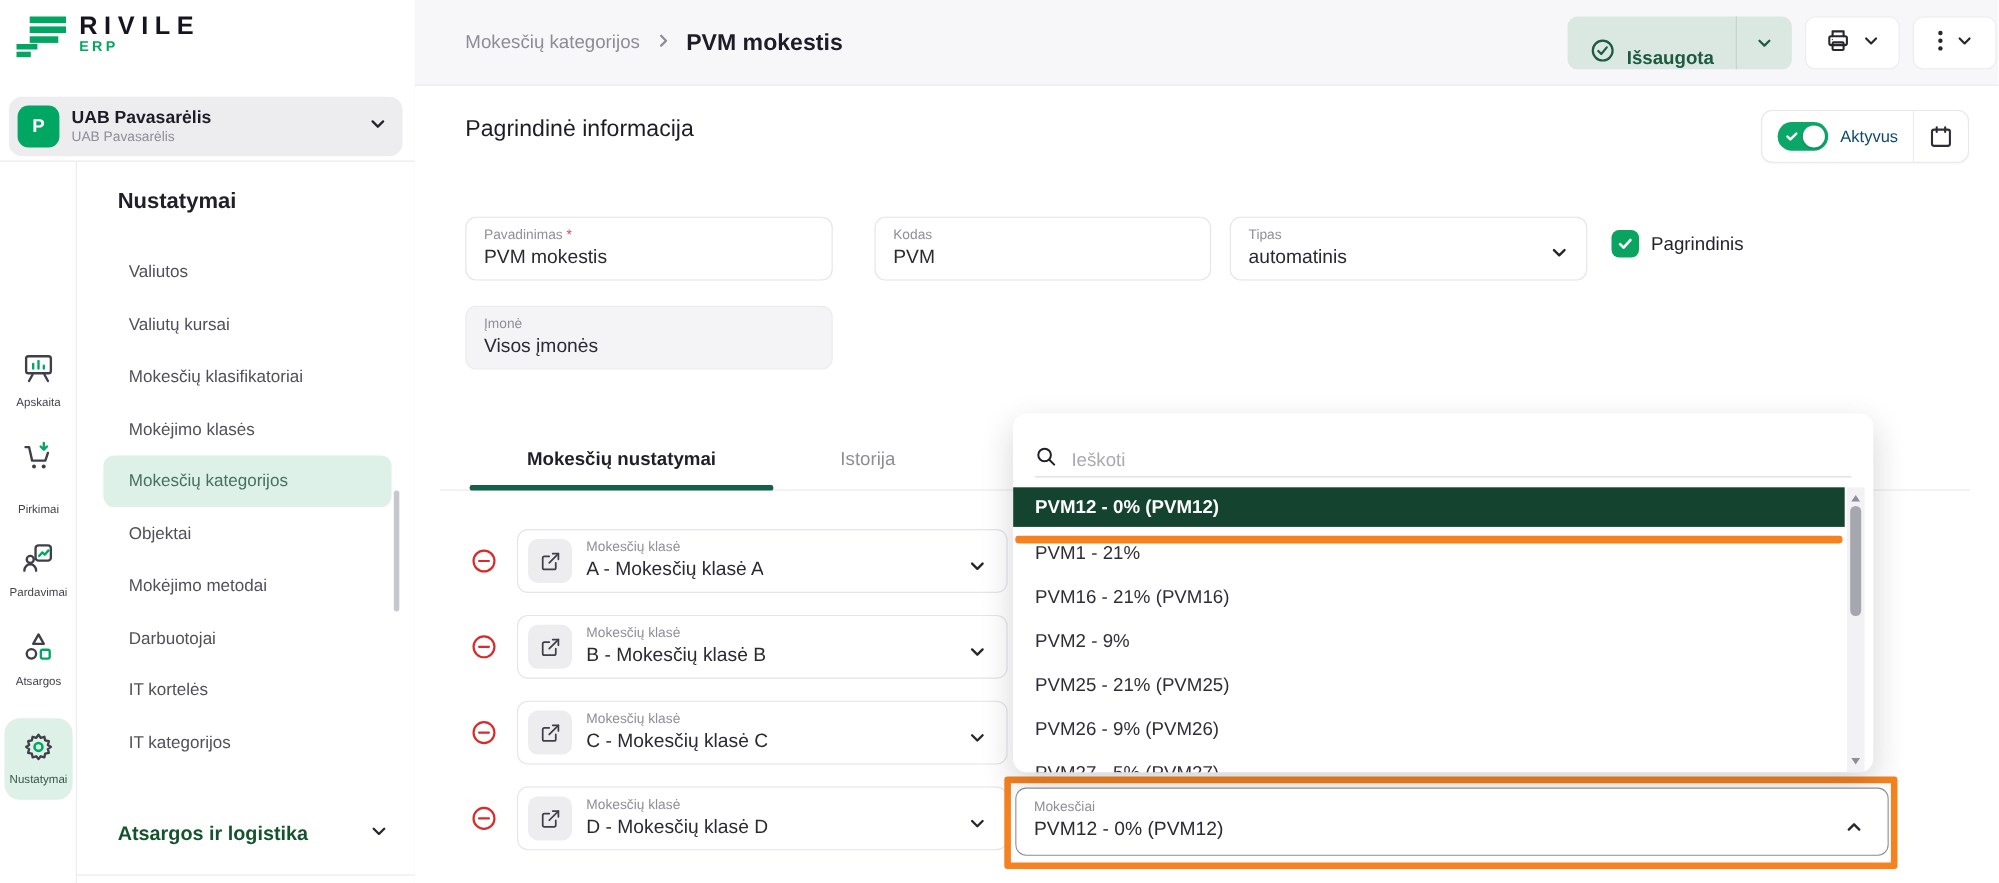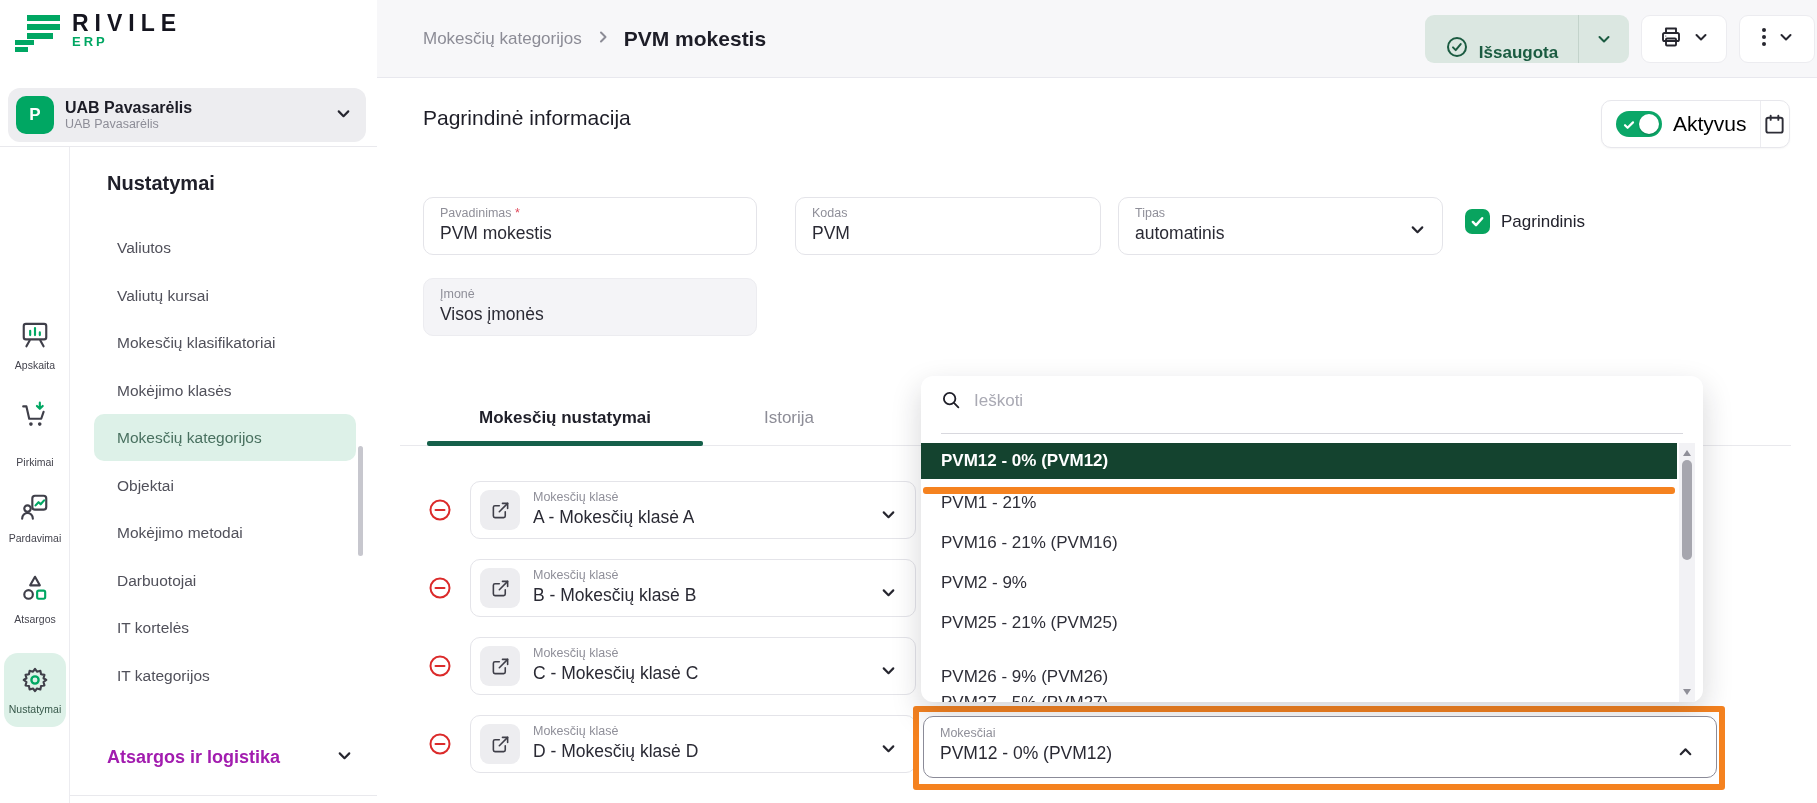--- a/index.html
+++ b/index.html
@@ -40,32 +40,32 @@
   .rail-item-active{left:4px;width:62px;height:74px;background:#ddf1e8;border-radius:14px;justify-content:center;gap:5px;}
   .rail-item-active .rail-label{color:#37584a;}
 
   
   .menu{left:70px;top:147px;width:307px;height:656px;}
   .menu-heading{left:37px;top:25px;font-size:20px;font-weight:700;color:#20202a;}
   .menu-item{position:absolute;left:24px;width:280px;height:47px;display:flex;align-items:center;box-sizing:border-box;padding-left:23px;font-size:15.5px;color:#50505a;border-radius:10px;cursor:pointer;}
   .menu-item-active{background:#ddf1e8;width:262px;color:#48705f;}
   .menu-scrollbar{left:288px;top:299px;width:5px;height:110px;background:#c7c7ce;border-radius:3px;}
   .menu-section{left:37px;top:600px;width:246px;display:flex;align-items:center;justify-content:space-between;cursor:pointer;}
-  .menu-section-label{font-size:18px;font-weight:700;color:#a21caf;}
+  .menu-section-label{font-size:18px;font-weight:700;color:#14532d;}
   .menu-bottom-line{left:0;top:648px;width:307px;height:1px;background:#e9e9ed;}
 
   
   .main{left:377px;top:78px;width:1440px;height:725px;background:#fff;}
   .page-section-title{left:46px;top:28px;font-size:21px;font-weight:400;color:#1d1d27;}
 
   .active-box{left:1224px;top:22px;width:189px;height:48px;background:#fff;border:1px solid #e7e7ec;border-radius:10px;box-sizing:border-box;display:flex;align-items:center;box-shadow:0 1px 2px rgba(20,20,30,.04);}
   .toggle{position:relative;margin-left:14px;width:46px;height:26px;border-radius:13px;background:#0ba768;flex:0 0 auto;cursor:pointer;}
   .toggle-knob{position:absolute;right:3px;top:3px;width:20px;height:20px;border-radius:50%;background:#fff;box-shadow:0 1px 2px rgba(0,0,0,.25);}
   .toggle-check{position:absolute;left:7px;top:6px;}
-  .active-label{margin-left:11px;font-size:21px;color:#000000;}
+  .active-label{margin-left:11px;font-size:15px;color:#0c4a6e;}
   .active-div{width:1px;height:46px;background:#ececf0;margin-left:13px;}
   .cal-wrap{flex:1;display:flex;align-items:center;justify-content:center;cursor:pointer;}
 
   .field{position:absolute;height:58px;background:#fff;border:1px solid #e4e4e9;border-radius:10px;box-sizing:border-box;padding:8px 16px 0 16px;cursor:text;}
   .field-label{font-size:12.5px;color:#8f8f99;line-height:15px;}
   .req{color:#e0485a;}
   .field-value{font-size:17.5px;color:#2a2a34;line-height:25px;white-space:nowrap;overflow:hidden;}
   .field-disabled{background:#f4f4f7;border-color:#ececf0;cursor:default;}
   .field-chev{position:absolute;right:16px;top:23px;}
 
@@ -80,21 +80,21 @@
   .tabs-line{left:23px;top:367px;width:1391px;height:1px;background:#e9e9ed;}
 
   .row-remove{position:absolute;left:51px;width:24px;height:24px;cursor:pointer;}
   .class-box{position:absolute;left:93px;width:446px;height:58px;background:#fff;border:1px solid #e4e4e9;border-radius:10px;box-sizing:border-box;cursor:pointer;}
   .class-open{position:absolute;left:9px;top:8px;width:40px;height:40px;background:#ededf0;border-radius:9px;display:flex;align-items:center;justify-content:center;cursor:pointer;}
   .class-texts{position:absolute;left:62px;top:8px;}
   .class-chev{position:absolute;right:18px;top:24px;}
 
   
   .panel{left:544px;top:298px;width:782px;height:326px;background:#fff;border-radius:12px;box-shadow:0 12px 30px rgba(25,25,40,.18);overflow:hidden;z-index:5;}
-  .panel-search{position:absolute;left:20px;top:14px;width:700px;height:40px;display:flex;align-items:flex-start;gap:11px;}
+  .panel-search{position:absolute;left:20px;top:14px;width:700px;height:40px;display:flex;align-items:flex-end;gap:11px;}
   .panel-search input{border:0;outline:0;background:transparent;font-family:inherit;font-size:17px;color:#2a2a34;width:600px;}
   .panel-search input::placeholder{color:#a9a9b3;}
   .search-line{position:absolute;left:20px;top:57px;width:742px;height:1px;background:#d8d8de;}
   .opt-selected{position:absolute;left:0;top:67px;width:756px;height:36px;background:#14432f;color:#fff;font-size:17px;font-weight:700;display:flex;align-items:center;padding-left:20px;box-sizing:border-box;cursor:pointer;}
   .opt-marker{position:absolute;left:2px;top:111px;width:752px;height:7px;background:#f5821f;border-radius:3px;}
   .opt{position:absolute;left:0;width:756px;height:40px;display:flex;align-items:center;padding-left:20px;box-sizing:border-box;font-size:17px;color:#2e2e38;cursor:pointer;}
   .panel-scroll{position:absolute;left:758px;top:67px;width:16px;height:259px;background:#f2f2f5;}
   .scroll-thumb{position:absolute;left:3px;top:17px;width:10px;height:100px;background:#a6a6ae;border-radius:5px;cursor:grab;}
   .tri-up{position:absolute;left:4px;top:7px;width:0;height:0;border-left:4px solid transparent;border-right:4px solid transparent;border-bottom:6px solid #8f8f98;cursor:pointer;}
   .tri-down{position:absolute;left:4px;bottom:7px;width:0;height:0;border-left:4px solid transparent;border-right:4px solid transparent;border-top:6px solid #8f8f98;cursor:pointer;}
@@ -461,21 +461,21 @@
       </div>
       <div class="search-line"></div>
 
       <div class="opt-selected">PVM12 - 0% (PVM12)</div>
       <div class="opt-marker"></div>
 
       <div class="opt" style="top:107px;">PVM1 - 21%</div>
       <div class="opt" style="top:147px;">PVM16 - 21% (PVM16)</div>
       <div class="opt" style="top:187px;">PVM2 - 9%</div>
       <div class="opt" style="top:227px;">PVM25 - 21% (PVM25)</div>
-      <div class="opt" style="top:281px;">PVM26 - 9% (PVM26)</div>
+      <div class="opt" style="top:267px;">PVM26 - 9% (PVM26)</div>
       <div class="opt" style="top:307px;">PVM27 - 5% (PVM27)</div>
 
       <div class="panel-scroll">
         <span class="tri-up"></span>
         <span class="scroll-thumb"></span>
         <span class="tri-down"></span>
       </div>
     </div>
 
     <div class="abs orange-annot"></div>

